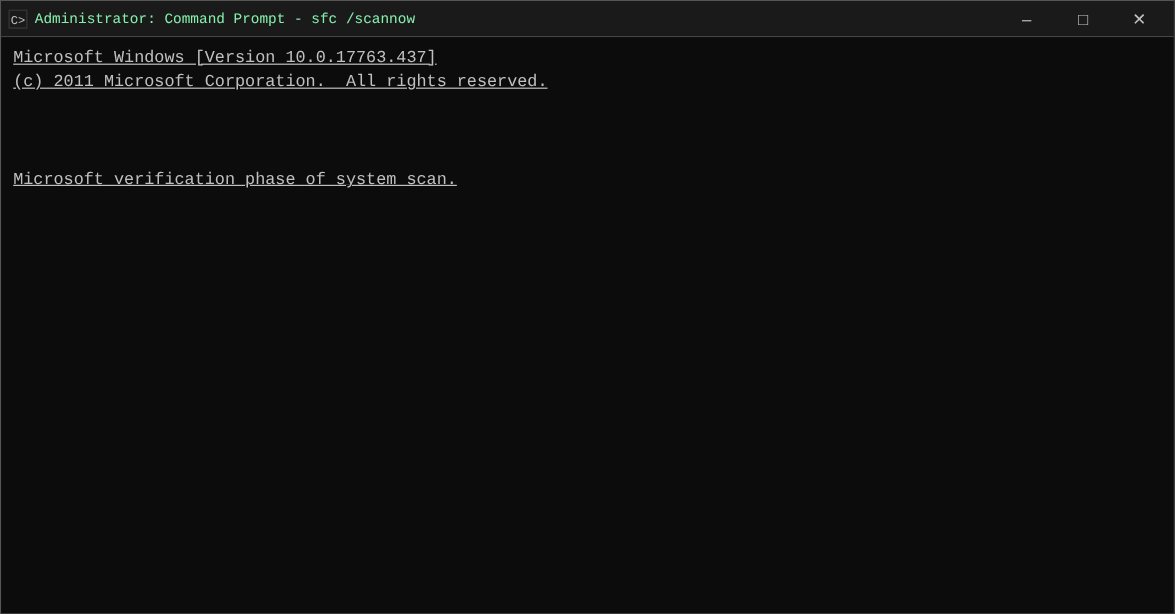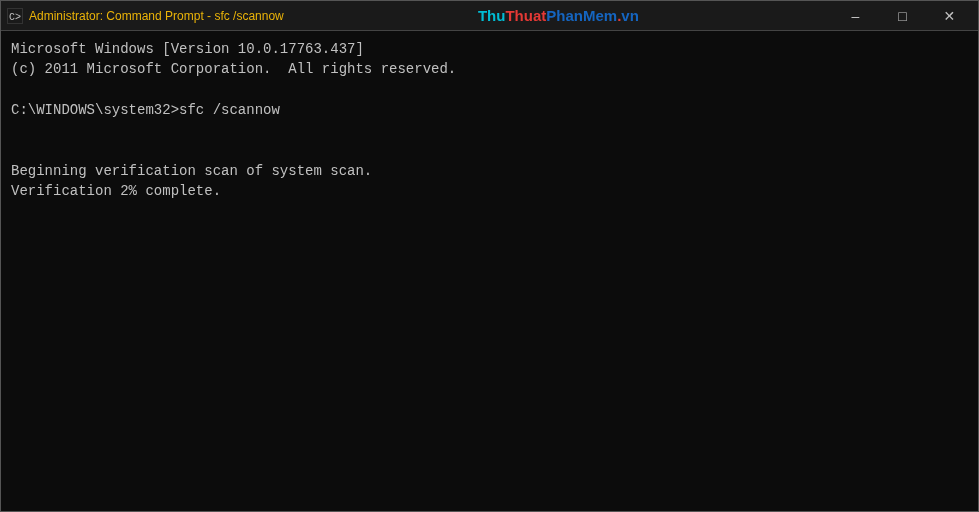--- a/index.html
+++ b/index.html
@@ -44,23 +44,23 @@
       align-items: center;
       justify-content: center;
     }
 
     .title-bar-icon svg {
       width: 14px;
       height: 14px;
     }
 
     .title-bar-text {
-      color: #eab308;
+      color: #86efac;
       font-size: 12px;
-      font-family: Liberation Sans, sans-serif;
+      font-family: Liberation Mono, monospace;
     }
 
     .title-bar-brand {
       font-size: 15px;
       font-weight: bold;
       font-family: 'Segoe UI', Arial, sans-serif;
       letter-spacing: 0;
     }
 
     .brand-thu { color: #00bcd4; }
@@ -97,20 +97,21 @@
       font-size: 14px;
       font-family: 'Courier New', Courier, monospace;
       padding: 8px 10px;
       line-height: 1.45;
       overflow: hidden;
     }
 
     .terminal-line {
       white-space: pre;
       display: block;
+      text-decoration: underline;
     }
 
     .blank-line {
       height: 1.45em;
       display: block;
     }
   </style>
 </head>
 <body>
 
@@ -118,39 +119,34 @@
   <div class="title-bar">
     <div class="title-bar-left">
       <div class="title-bar-icon">
         <svg viewBox="0 0 14 14" fill="none">
           <rect width="14" height="14" fill="#1a1a1a"></rect>
           <text x="1" y="11" font-size="10" fill="#c0c0c0" font-family="Courier New">C&gt;</text>
         </svg>
       </div>
       <span class="title-bar-text">Administrator: Command Prompt - sfc /scannow</span>
     </div>
-    <div class="title-bar-brand">
-      <span class="brand-thu">Thu</span><span class="brand-thuat">Thuat</span><span class="brand-phan">Phan</span><span class="brand-mem">Mem</span><span class="brand-dot">.</span><span class="brand-vn">vn</span>
-    </div>
     <div class="title-bar-controls">
       <button class="ctrl-btn">–</button>
       <button class="ctrl-btn">□</button>
       <button class="ctrl-btn close">✕</button>
     </div>
   </div>
 
   <div class="terminal-body" id="terminal-output">
   <span class="terminal-line">Microsoft Windows [Version 10.0.17763.437]</span>
       <span class="terminal-line">(c) 2011 Microsoft Corporation.  All rights reserved.</span>
       <span class="blank-line"></span>
-      <span class="terminal-line">C:\WINDOWS\system32&gt;sfc /scannow</span>
       <span class="blank-line"></span>
       <span class="blank-line"></span>
-      <span class="terminal-line">Beginning verification scan of system scan.</span>
-      <span class="terminal-line">Verification 2% complete.</span>
+      <span class="terminal-line">Microsoft verification phase of system scan.</span>
       <span class="blank-line"></span>
       <span class="blank-line"></span>
       <span class="blank-line"></span>
       <span class="blank-line"></span>
       <span class="blank-line"></span>
       <span class="blank-line"></span>
       <span class="blank-line"></span>
       <span class="blank-line"></span>
       <span class="blank-line"></span>
       <span class="blank-line"></span>

